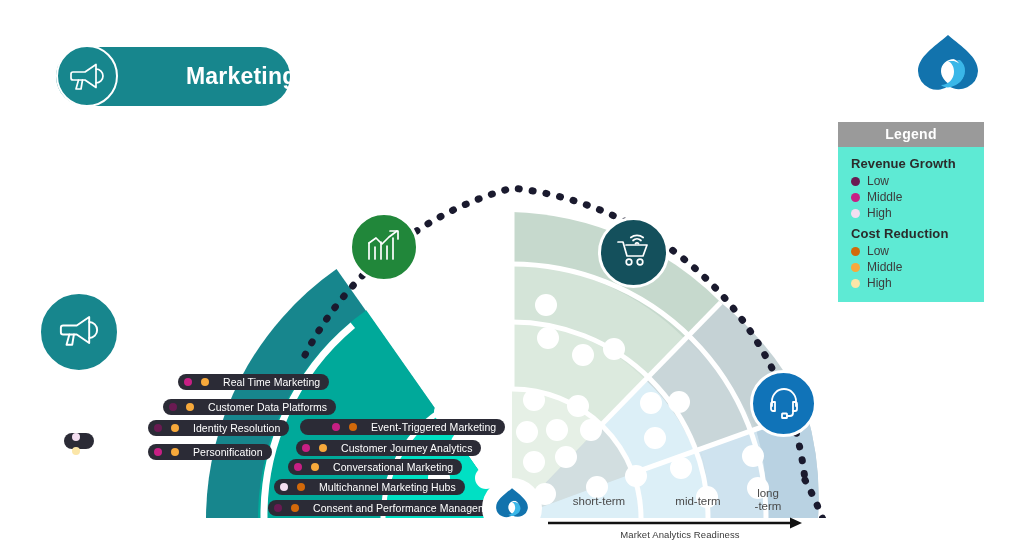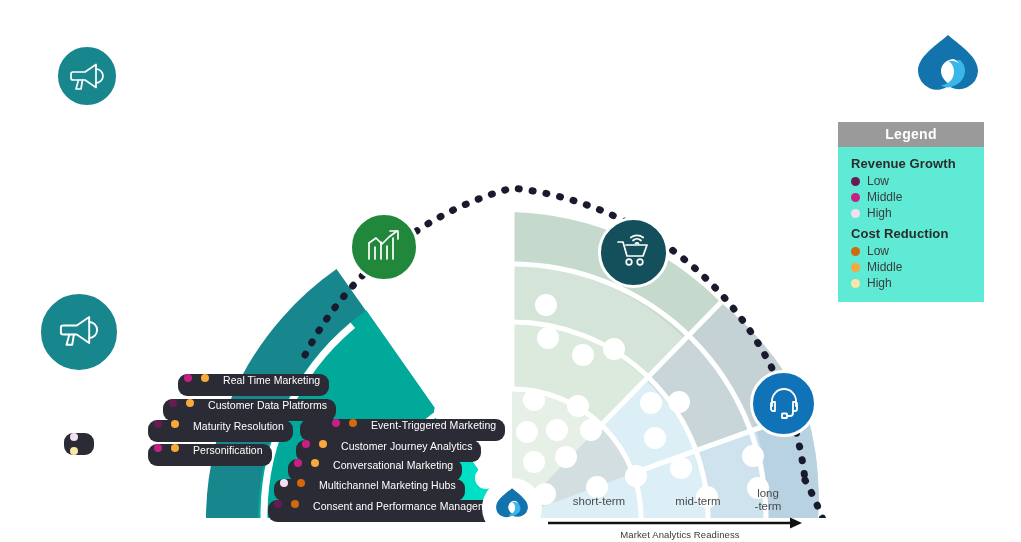--- a/index.html
+++ b/index.html
@@ -151,25 +151,25 @@
     z-index: 30;
   }
   #node-megaphone { left: 38px; top: 291px; width: 82px; height: 82px; background: #17868d; }
   #node-growth    { left: 349px; top: 212px; width: 70px; height: 70px; background: #21873a; }
   #node-cart      { left: 598px; top: 217px; width: 71px; height: 71px; background: #14505c; }
   #node-headset   { left: 750px; top: 370px; width: 67px; height: 67px; background: #1073b8; }
 
   
   .pill {
     position: absolute;
-    height: 22px;
+    height: 16px;
     background: #2b2b36;
     border-radius: 9px;
     display: flex;
-    align-items: flex-start;
+    align-items: center;
     padding: 0 9px 0 6px;
     box-sizing: border-box;
     z-index: 28;
     white-space: nowrap;
     gap: 6px;
   }
   .pill .dot {
     width: 8px;
     height: 8px;
     border-radius: 50%;
@@ -360,20 +360,23 @@
       <path d="M305,355 A330,330 0 0 1 512,188 A330,330 0 0 1 805,480" fill="none" stroke="#1a1a2e" stroke-width="7" stroke-linecap="round" stroke-dasharray="1 13"></path>
       <path d="M805,480 A330,330 0 0 1 826,528" fill="none" stroke="#1a1a2e" stroke-width="7" stroke-linecap="round" stroke-dasharray="1 13"></path>
     </g>
 
     <g>
       <line x1="548" y1="523" x2="790" y2="523" stroke="#111111" stroke-width="2.4"></line>
       <polygon points="790,517.5 802,523 790,528.5" fill="#111111"></polygon>
     </g>
   </svg>
 
+  <div class="title-pill">
+    <span class="title-text">Marketing</span>
+  </div>
   <div class="title-badge">
     <svg width="36" height="30" viewBox="0 0 36 30" fill="none" stroke="#ffffff" stroke-width="1.7" stroke-linejoin="round" stroke-linecap="round">
       <path d="M4 11 h12 L27 3.5 v23 L16 19 H4 a2 2 0 0 1 -2 -2 v-4 a2 2 0 0 1 2 -2 z"></path>
       <path d="M27 8 a6 6 0 0 1 0 14"></path>
       <path d="M9.5 19 l-2.5 9 h5 l1.5 -9"></path>
     </svg>
   </div>
 
   <div class="brand-logo">
     <svg width="68" height="62" viewBox="0 0 68 62">
@@ -492,21 +495,21 @@
         <span class="pill-label">Real Time Marketing</span>
       </div>
       <div class="pill" style="left: 163px; top: 399px;">
         <span class="dot" style="background: rgb(106, 26, 82);"></span>
         <span class="dot" style="background: rgb(247, 169, 59);"></span>
         <span class="pill-label">Customer Data Platforms</span>
       </div>
       <div class="pill" style="left: 148px; top: 420px;">
         <span class="dot" style="background: rgb(106, 26, 82);"></span>
         <span class="dot" style="background: rgb(247, 169, 59);"></span>
-        <span class="pill-label">Maturity Resolution</span>
+        <span class="pill-label">Identity Resolution</span>
       </div>
       <div class="pill" style="left: 148px; top: 444px;">
         <span class="dot" style="background: rgb(199, 31, 132);"></span>
         <span class="dot" style="background: rgb(247, 169, 59);"></span>
         <span class="pill-label">Personification</span>
       </div>
       <div class="pill" style="left: 300px; top: 419px; padding-left: 32px;">
         <span class="dot" style="background: rgb(199, 31, 132);"></span>
         <span class="dot" style="background: rgb(210, 105, 10);"></span>
         <span class="pill-label">Event-Triggered Marketing</span>

